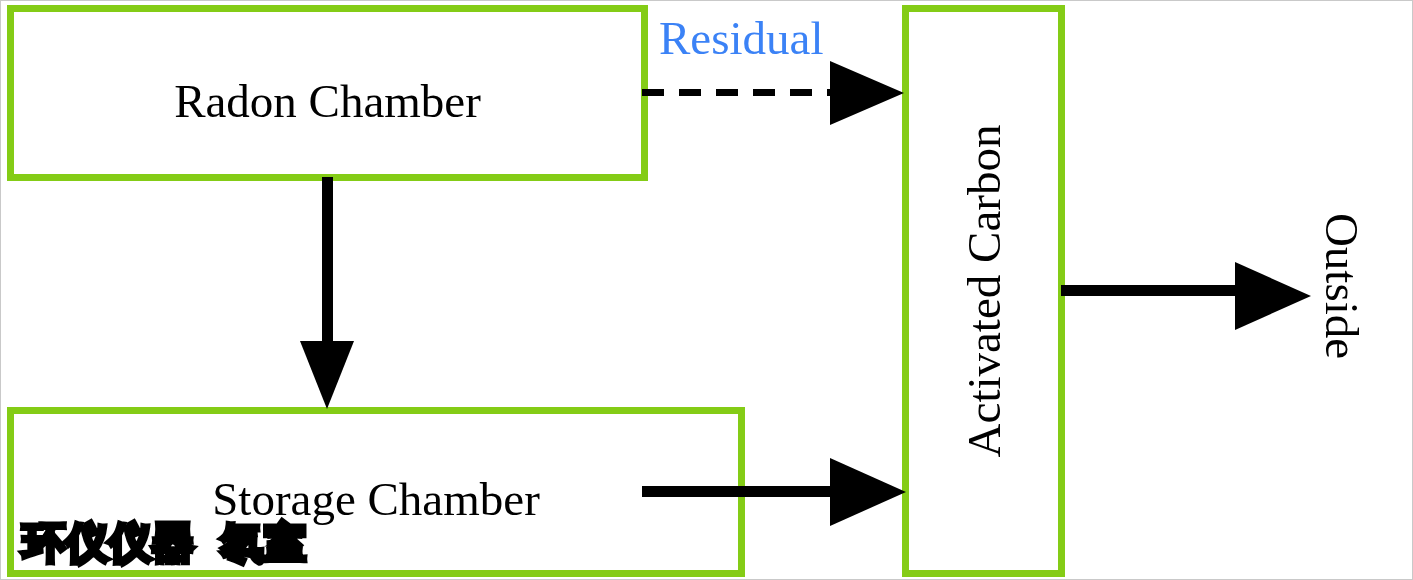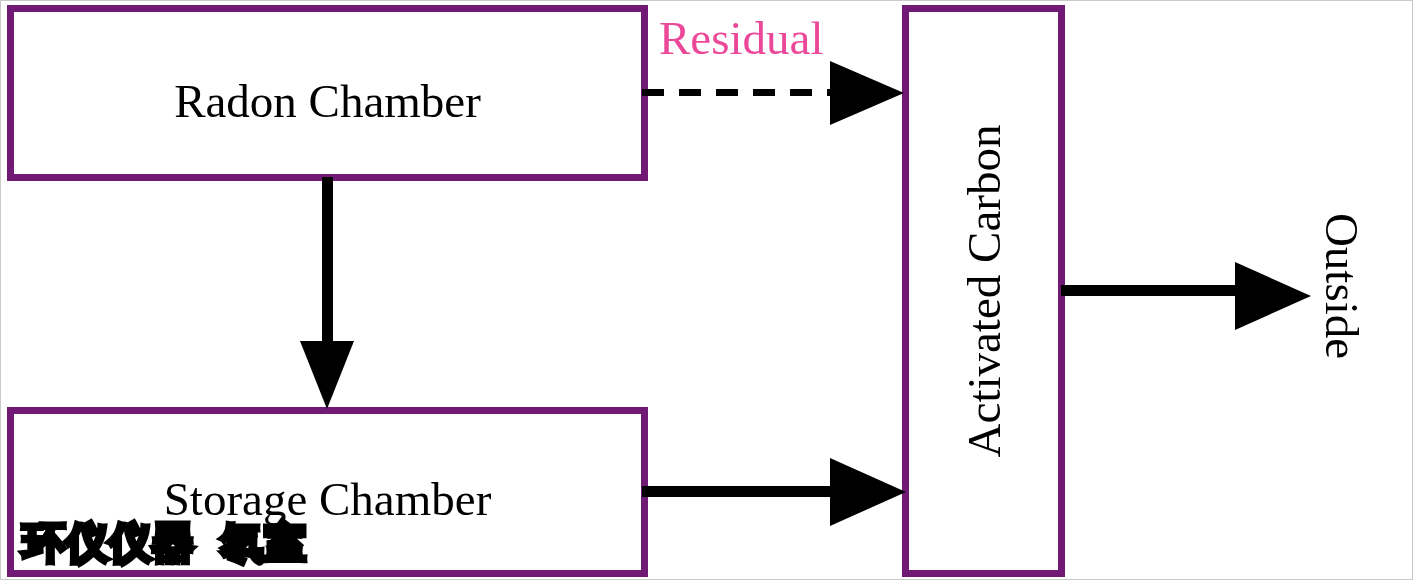--- a/index.html
+++ b/index.html
@@ -15,26 +15,26 @@
     background: #ffffff;
     border: 1px solid #c9c9c9;
     box-sizing: border-box;
     overflow: hidden;
     font-family: "Liberation Serif", "DejaVu Serif", serif;
   }
 
   
   .box {
     position: absolute;
-    border: 7px solid #701a75;
+    border: 7px solid #84cc16;
     background: #ffffff;
     box-sizing: border-box;
   }
   #box-radon-chamber  { left: 6px;   top: 4px;   width: 641px; height: 176px; }
-  #box-storage-chamber{ left: 6px;   top: 406px; width: 641px; height: 170px; }
+  #box-storage-chamber{ left: 6px;   top: 406px; width: 738px; height: 170px; }
   #box-activated-carbon{left: 901px; top: 4px;   width: 163px; height: 572px; }
 
   .box-label {
     position: absolute;
     left: 0; right: 0;
     text-align: center;
     color: #000000;
     font-size: 47px;
     line-height: 1;
     white-space: nowrap;
@@ -132,21 +132,21 @@
     width: 0; height: 0;
     border-top: 32px solid transparent;
     border-bottom: 32px solid transparent;
     border-left: 74px solid #000000;
   }
 
   .edge-label {
     position: absolute;
     font-size: 47px;
     line-height: 1;
-    color: #ec4899;
+    color: #3b82f6;
     white-space: nowrap;
   }
   #label-residual { left: 658px; top: 14px; }
   #label-radon    { left: 670px; top: 106px; }
 
   
   #connector-carbon-to-outside {
     position: absolute;
     left: 1060px;
     top: 284px;

